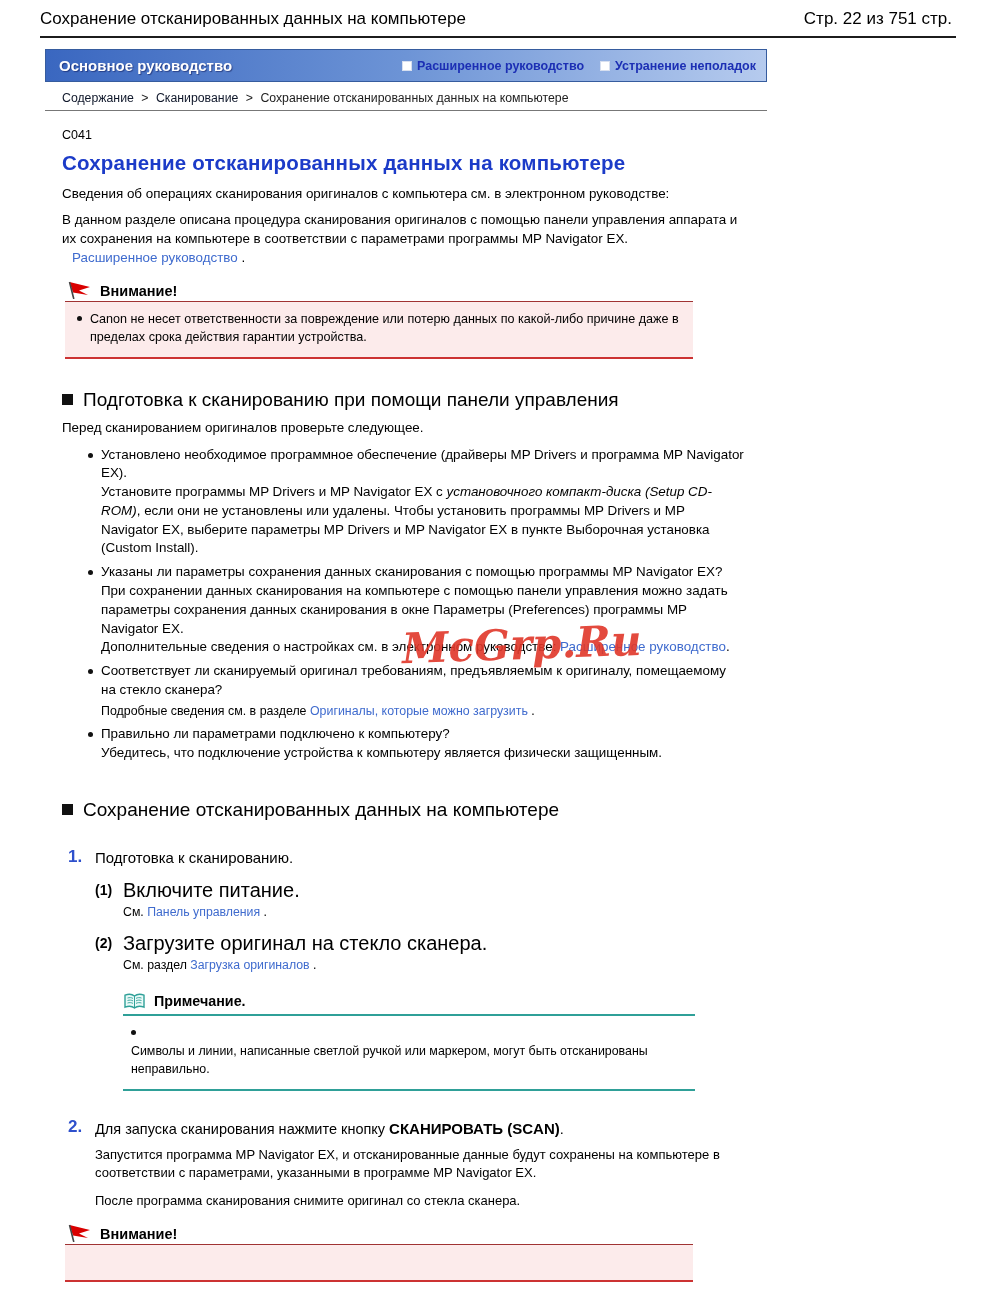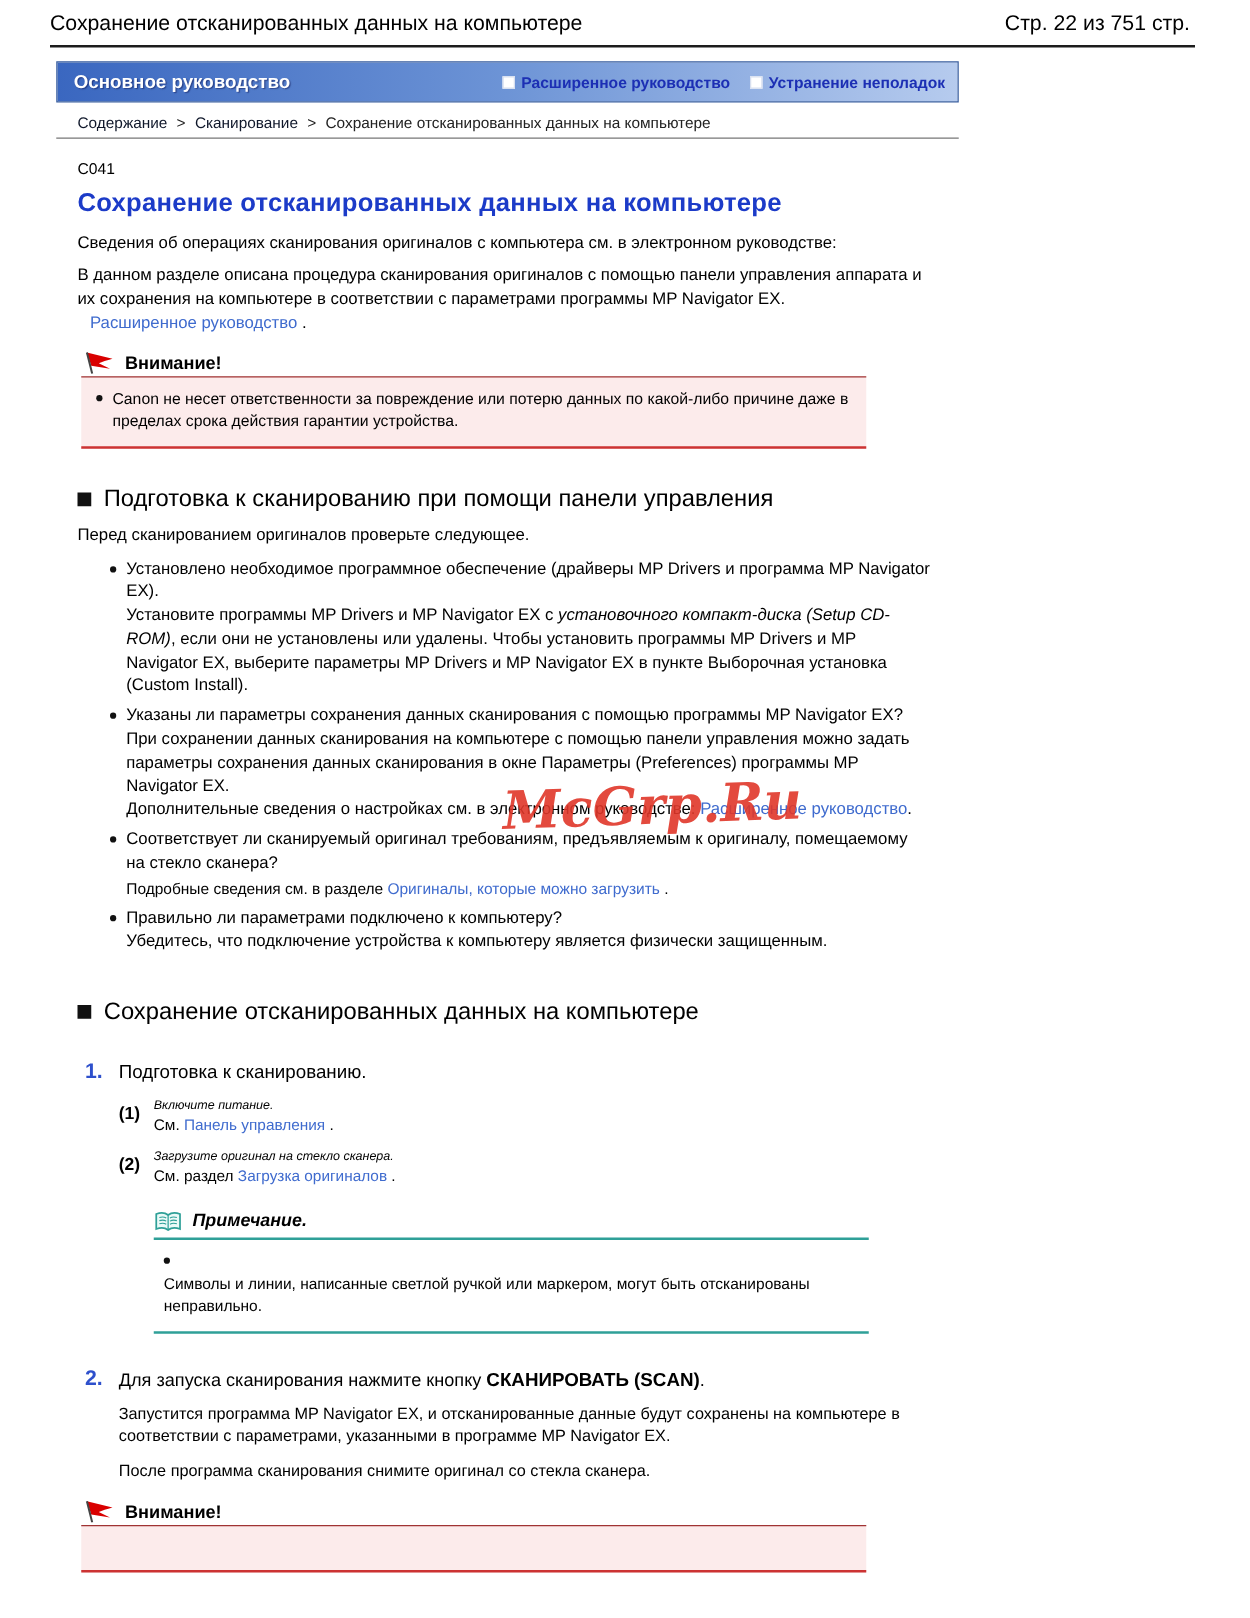--- a/index.html
+++ b/index.html
@@ -62,27 +62,27 @@
   
   .step { display:flex; margin:26px 0 0 23px; }
   .step.second { margin-top:26px; }
   .step-num { flex:none; width:27px; font-size:17px; font-weight:bold; color:#2e50cc; }
   .step-body { flex:1; }
   .step-title { font-size:15px; padding-top:2px; }
   .step-title2 { font-size:14.5px; padding-top:3px; }
   .step-title2 b { font-size:15px; }
   .substep { display:flex; margin-top:13px; }
   .sub-num { flex:none; width:28px; font-size:14px; font-weight:bold; padding-top:3px; }
-  .sub-title { font-size:10px;font-style:italic; }
+  .sub-title { font-size:20px; }
   .see-line { margin-top:3px; font-size:12.3px; }
   .step-para { margin:9px 0 0; font-size:13px; line-height:1.42; width:652px; }
 
   
   .note { margin:21px 0 0 28px; width:572px; }
-  .note-head { display:flex; align-items:center; gap:8px; padding-bottom:4px; border-bottom:2px solid #2fa098;font-style:italic; }
+  .note-head { display:flex; align-items:center; gap:8px; padding-bottom:4px; border-bottom:2px solid #2fa098; }
   .note-title { font-size:14.3px; font-weight:bold; }
   .note-box { padding:8px 4px 10px 8px; border-bottom:2px solid #2fa098; }
   .note-box .dot-item { font-size:12.4px;flex-direction:column; }
 
   .watermark { position:absolute; left:402px; top:620px; font-family:"DejaVu Serif", serif; font-style:italic; font-weight:bold;
     font-size:42px; color:#e0372a; opacity:.9; transform:rotate(-2deg); white-space:nowrap; pointer-events:none; }
 </style>
 </head>
 <body>
 

